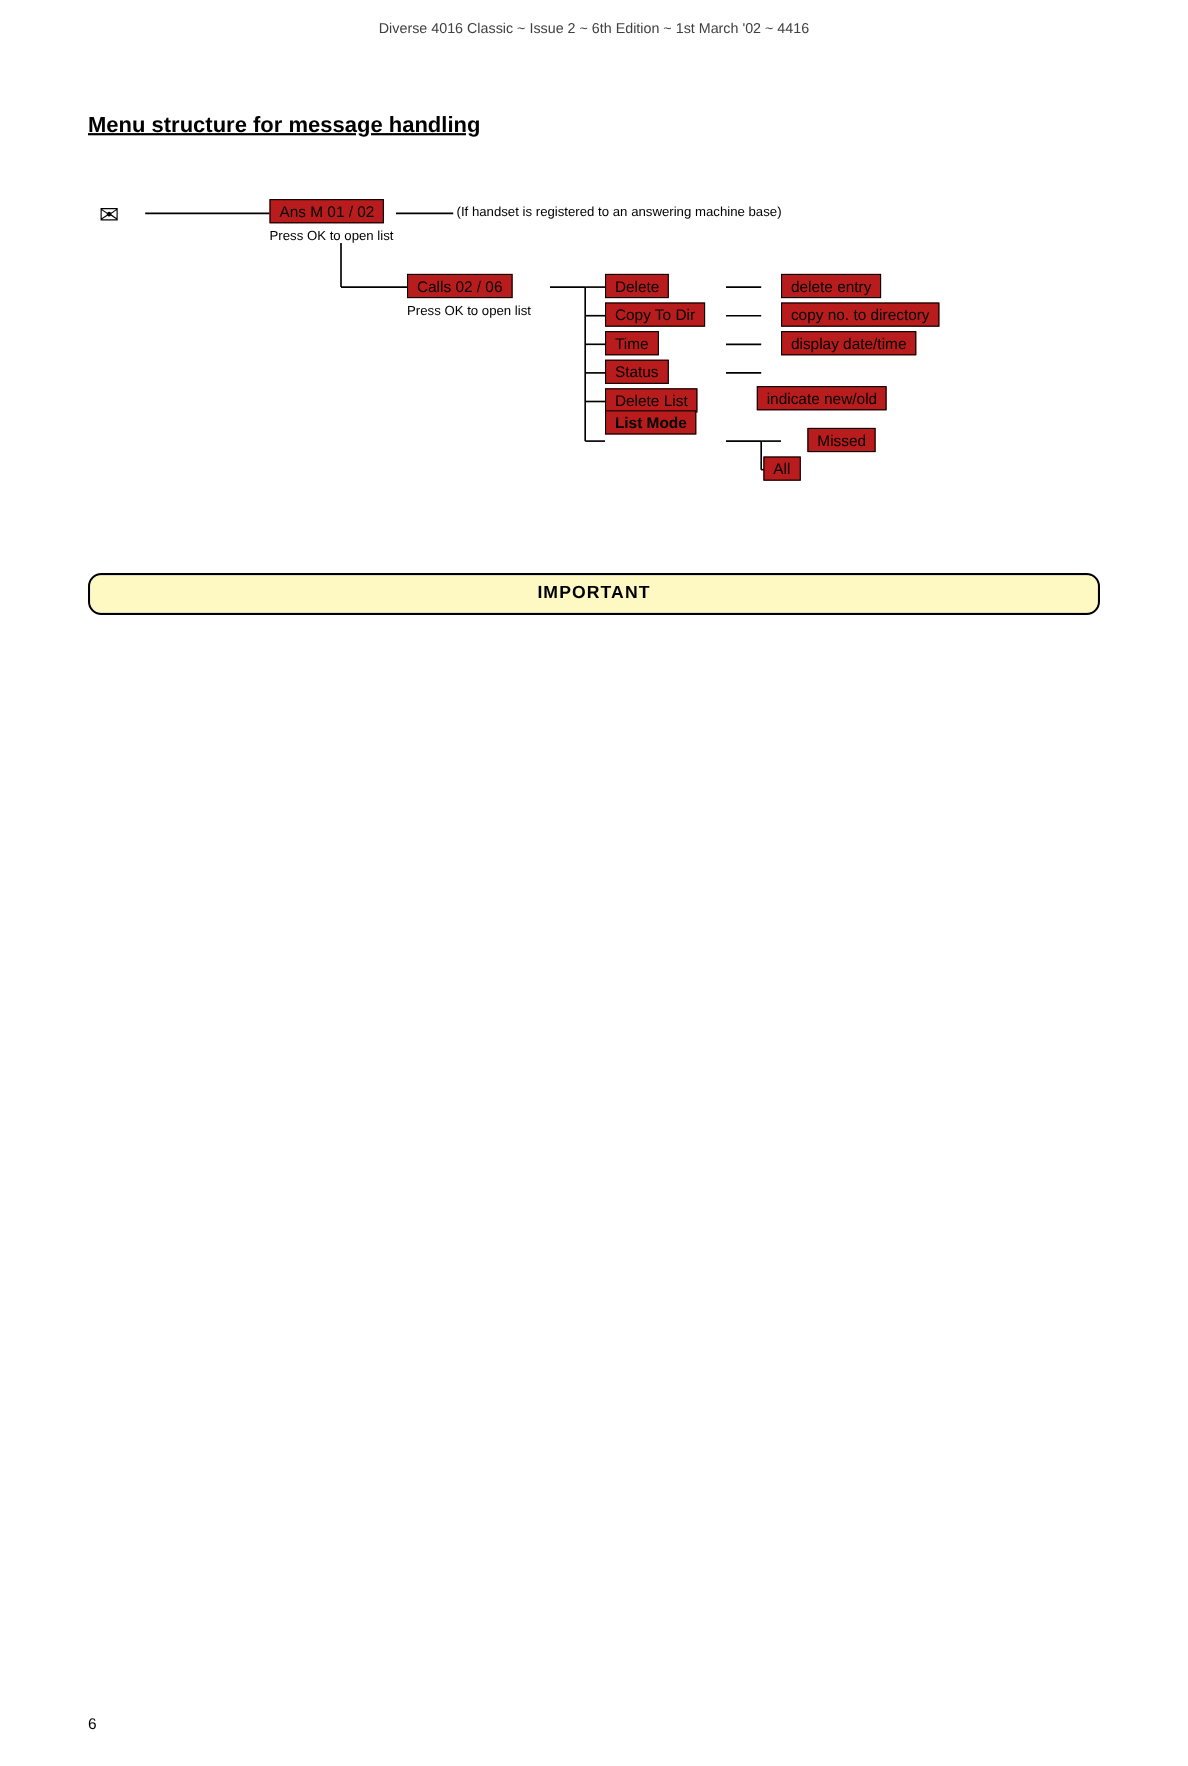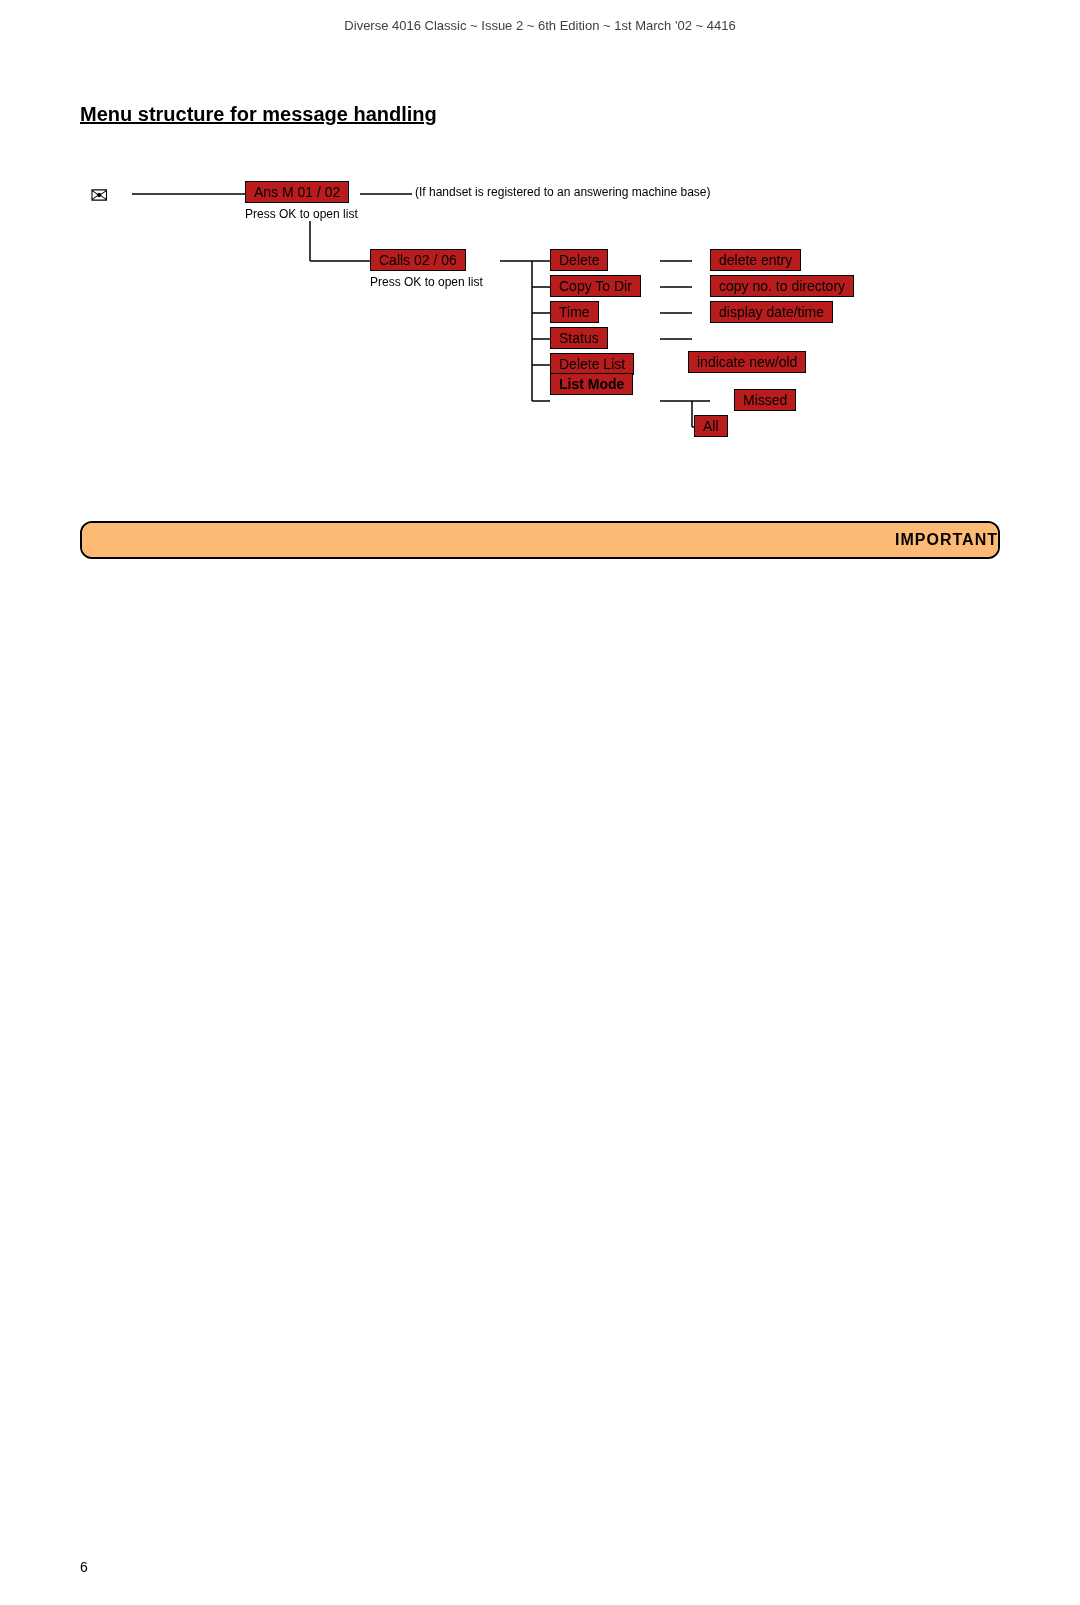--- a/index.html
+++ b/index.html
@@ -75,22 +75,22 @@
 
     
     .important-container {
       border: 2px solid #000;
       border-radius: 12px;
       margin: 0 0 30px 0;
       overflow: hidden;
     }
 
     .important-header {
-      background: #fdba74;
-      text-align: right;
+      background: #fef9c3;
+      text-align: center;
       padding: 8px 0;
       font-size: 16px;
       font-weight: bold;
       letter-spacing: 1px;
     }
 
     .important-body {
       padding: 18px 24px 18px 24px;
       font-size: 16px;
       font-style: italic;

